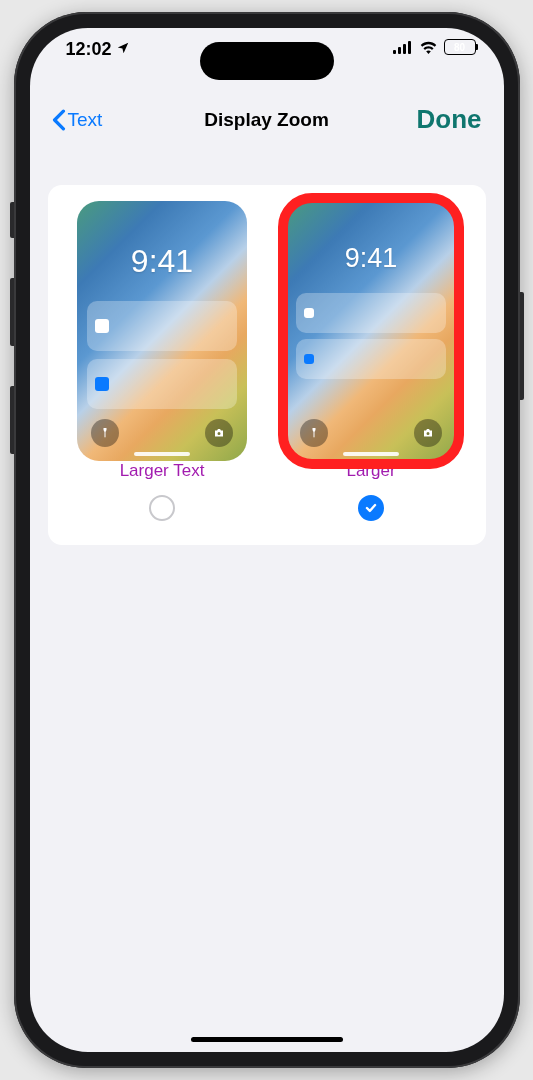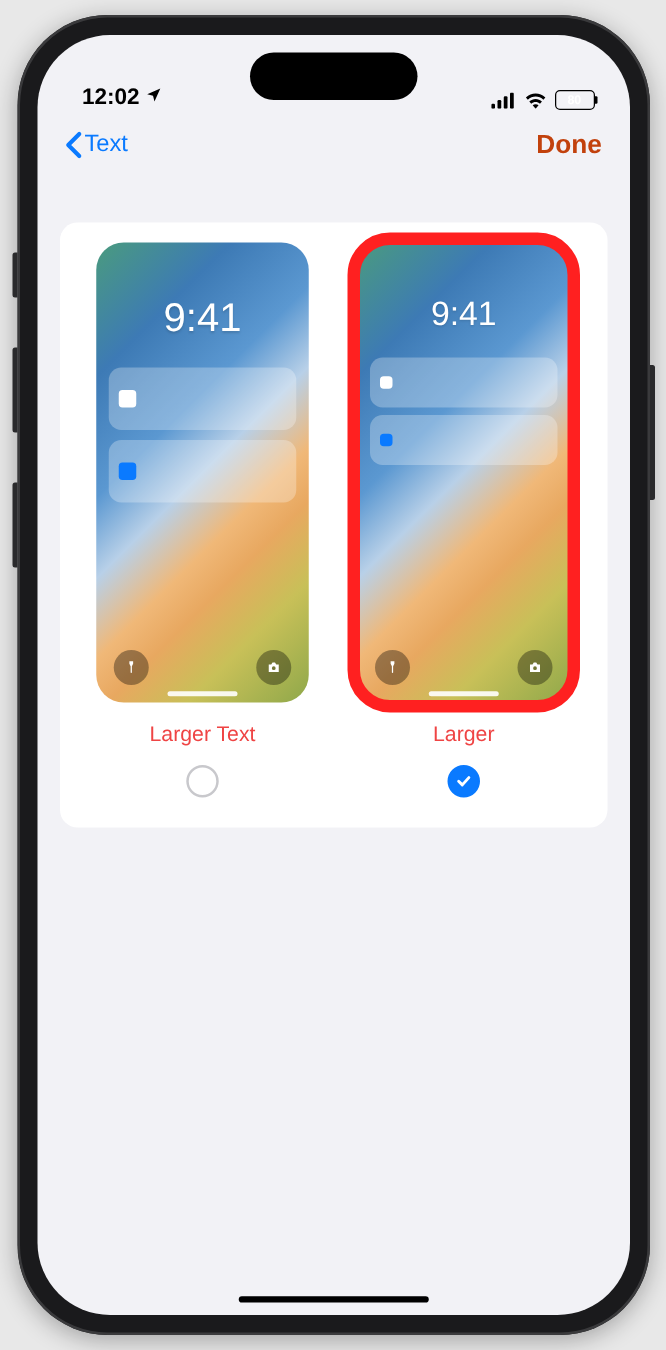--- a/index.html
+++ b/index.html
@@ -43,21 +43,21 @@
     .dynamic-island {
       position: absolute;
       top: 14px; left: 50%; transform: translateX(-50%);
       width: 134px; height: 38px;
       background: #000;
       border-radius: 22px;
       z-index: 20;
     }
 
     .status-bar {
-      display: flex; justify-content: space-between; align-items: flex-end;
+      display: flex; justify-content: space-between; align-items: flex-start;
       padding: 11px 28px 0 36px;
       height: 60px;
       font-size: 18px; font-weight: 600; color: #000;
     }
     .status-left { display:flex; align-items:center; gap:4px; }
     .loc-icon { display:inline-block; }
     .status-right { display:flex; align-items:center; gap:6px; }
     .signal-icon, .wifi-icon { display:inline-flex; }
     .battery {
       display:inline-flex; align-items:center; gap:2px;
@@ -75,35 +75,34 @@
 
     .nav-bar {
       display:flex; align-items:center; justify-content:space-between;
       padding: 16px 22px 10px;
     }
     .nav-back {
       display:flex; align-items:center; gap:2px;
       color:#0a7aff; font-size:19px;
     }
     .nav-title { font-size:19px; font-weight:600; color:#000; position:absolute; left:50%; transform:translateX(-50%); }
-    .nav-done { color:#c2410c; font-size:21px; font-weight:600; }
+    .nav-done { color:#0f766e; font-size:26px; font-weight:600; }
 
     .card {
       background:#fff; margin: 40px 18px 0; border-radius:14px;
       padding: 16px 10px 24px;
       display:flex; justify-content:space-around;
     }
     .option {
       display:flex; flex-direction:column; align-items:center;
       width: 210px;
     }
     .preview-wrap {
       position:relative;
-      width: 170px; height: 368px;
-      margin-bottom: 16px;
+      width: 170px; height: 260px;
     }
     .highlight-ring {
       position:absolute; inset:-8px;
       border: 10px solid #ff2020;
       border-radius: 34px;
       z-index: 5;
     }
     .preview {
       width:100%; height:100%;
       border-radius:22px;
@@ -128,21 +127,21 @@
     .lock-controls {
       position:absolute; bottom:14px; left:0; right:0;
       display:flex; justify-content:space-between; padding: 0 14px;
     }
     .lc-btn {
       width:28px; height:28px; border-radius:50%; background:rgba(0,0,0,0.35);
       display:flex; align-items:center; justify-content:center;
     }
     .home-ind { position:absolute; bottom:5px; left:50%; transform:translateX(-50%); width:56px; height:4px; background:rgba(255,255,255,0.9); border-radius:3px; }
 
-    .option-label { font-size:17px; color:#ef4444; margin-bottom:14px; }
+    .option-label { font-size:17px; color:#a21caf; margin-bottom:14px; }
     .radio {
       width:26px; height:26px; border-radius:50%;
       border:2px solid #c8c8cc; background:#fff;
       display:flex; align-items:center; justify-content:center;
     }
     .radio.selected { background:#0a7aff; border-color:#0a7aff; }
 
     .home-indicator {
       position:absolute; bottom:10px; left:50%; transform:translateX(-50%);
       width:152px; height:5px; background:#000; border-radius:3px;
@@ -194,20 +193,21 @@
       </div>
     </div>
 
     <div class="nav-bar">
       <div class="nav-back">
         <svg width="14" height="22" viewBox="0 0 12 20" fill="none" stroke="#0a7aff" stroke-width="3" stroke-linecap="round" stroke-linejoin="round">
             <path d="M10 2 L2 10 L10 18"></path>
           </svg>
         <span>Text</span>
       </div>
+      <div class="nav-title">Display Zoom</div>
       <div class="nav-done">Done</div>
     </div>
 
     <div class="card">
 
       <div class="option">
         <div class="preview-wrap">
           <div class="preview">
             <div class="preview-time" style="font-size:32px;">9:41</div>
             <div class="widget" style="top:100px;height:50px;">

